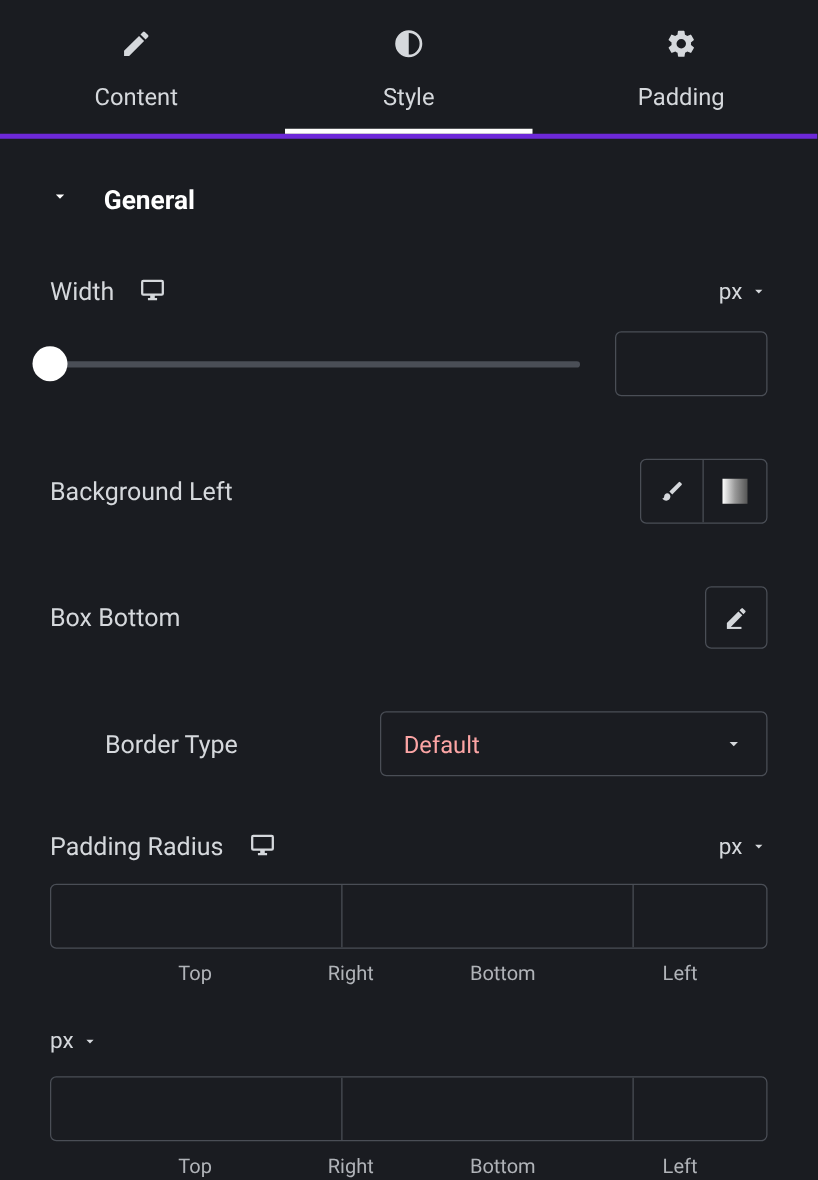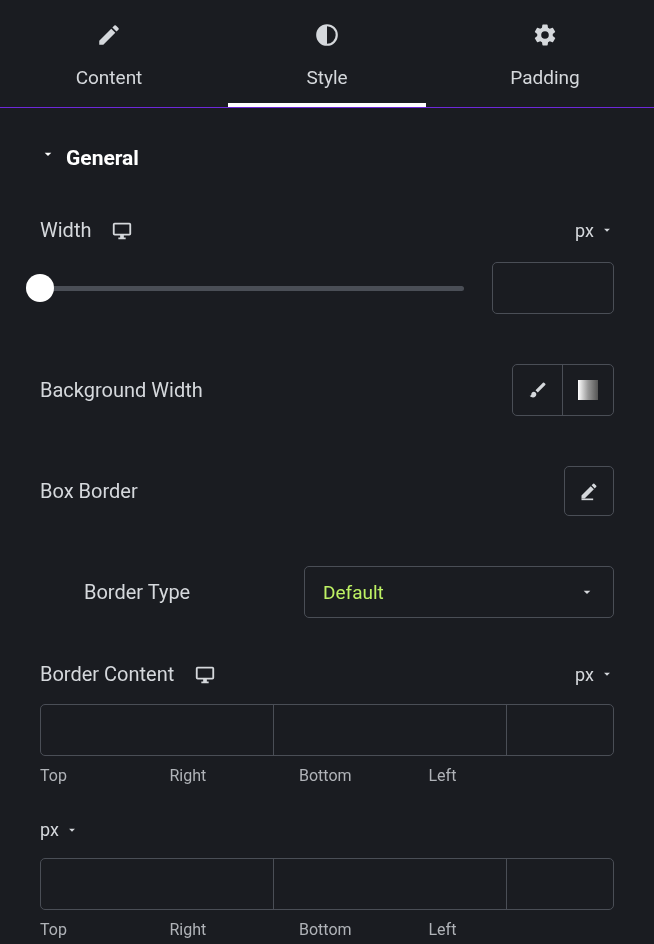--- a/index.html
+++ b/index.html
@@ -6,21 +6,21 @@
     body {
       background: #1a1c21;
       color: #d5d8dc;
       font-family: -apple-system, BlinkMacSystemFont, "Segoe UI", Roboto, sans-serif;
       width: 654px;
       height: 944px;
       overflow: hidden;
     }
     .tabs {
       display: flex;
-      border-bottom: 1px solid #6d28d9;
+      border-bottom: 4px solid #6d28d9;
     }
     .tab {
       flex: 1;
       display: flex;
       flex-direction: column;
       align-items: center;
       justify-content: center;
       padding: 22px 0 18px;
       gap: 14px;
       cursor: pointer;
@@ -37,33 +37,33 @@
     }
     .tab-label {
       font-size: 19px;
       color: #d5d8dc;
     }
     .tab-icon svg { width: 26px; height: 26px; fill: #d5d8dc; }
     .panel { padding: 38px 40px 0; }
     .section-header {
       display: flex;
       align-items: flex-start;
-      gap: 10px;
+      gap: 27px;
       margin-bottom: 48px;
       cursor: pointer;
     }
     .section-header .caret svg { width: 16px; height: 16px; fill: #fff; }
     .section-title { font-size: 21px; font-weight: 700; color: #fff; }
     .control-row {
       display: flex;
       align-items: center;
       justify-content: space-between;
       margin-bottom: 20px;
     }
-    .control-label-group { display: flex; align-items: flex-end; gap: 20px; }
+    .control-label-group { display: flex; align-items: flex-start; gap: 20px; }
     .control-label { font-size: 20px; color: #d5d8dc; }
     .device-icon svg { width: 22px; height: 22px; fill: #d5d8dc; display: block; }
     .unit-select {
       display: flex;
       align-items: center;
       gap: 6px;
       font-size: 18px;
       color: #d5d8dc;
       cursor: pointer;
       text-align: center;
@@ -142,21 +142,21 @@
       max-width: 310px;
       height: 52px;
       border: 1px solid #4a4e56;
       border-radius: 5px;
       display: flex;
       align-items: center;
       justify-content: space-between;
       padding: 0 18px;
       cursor: pointer;
     }
-    .select-value { font-size: 19px; color: #bef264; text-align: right; }
+    .select-value { font-size: 19px; color: #fca5a5; text-align: right; }
     .select-wrap svg { width: 16px; height: 16px; fill: #d5d8dc; }
     .border-type-row { margin-bottom: 44px; margin-left: 44px; }
     .dim-section { margin-bottom: 34px; }
     .dim-inputs {
       display: flex;
       border: 1px solid #4a4e56;
       border-radius: 5px;
       overflow: hidden;
       margin-top: 18px;
     }
@@ -169,21 +169,21 @@
       color: #d5d8dc;
       font-size: 18px;
       text-align: center;
     }
     .dim-labels {
       display: flex;
       margin-top: 10px;
     }
     .dim-labels span {
       flex: 1;
-      text-align: left;
+      text-align: right;
       font-size: 16px;
       color: #b0b3b8;
     }
     .dim-labels .spacer { flex: 0 0 56px; }
   </style>
 </head>
 <body>
 
 <div class="tabs">
   <div class="tab">
@@ -240,35 +240,35 @@
     </div>
   </div>
   <div class="slider-row">
     <div class="slider-track">
       <div class="slider-thumb"></div>
     </div>
     <input class="number-input" type="text" value="" style="">
   </div>
 
   <div class="control-row bgtype-row">
-    <span class="control-label">Background Width</span>
+    <span class="control-label">Background Left</span>
     <div class="toggle-group">
       <div class="toggle-btn">
         <svg viewBox="0 0 24 24">
             <path d="M7 14c-1.66 0-3 1.34-3 3 0 1.31-1.16 2-2 2 .92 1.22 2.49 2 4 2 2.21 0 4-1.79 4-4 0-1.66-1.34-3-3-3zm13.71-9.37l-1.34-1.34a1 1 0 0 0-1.41 0L9 12.25 11.75 15l8.96-8.96a1 1 0 0 0 0-1.41z"></path>
           </svg>
       </div>
       <div class="toggle-btn">
         <div class="gradient-swatch"></div>
       </div>
     </div>
   </div>
 
   <div class="control-row shadow-row">
-    <span class="control-label">Box Border</span>
+    <span class="control-label">Box Bottom</span>
     <div class="icon-btn">
       <svg viewBox="0 0 24 24">
           <path d="M3 17.25V21h3.75L17.81 9.94l-3.75-3.75L3 17.25zM20.71 7.04a1 1 0 0 0 0-1.41l-2.34-2.34a1 1 0 0 0-1.41 0l-1.83 1.83 3.75 3.75 1.83-1.83z"></path>
           <rect x="3" y="21" width="14" height="2"></rect>
         </svg>
     </div>
   </div>
 
   <div class="control-row border-type-row">
     <span class="control-label">Border Type</span>
@@ -276,21 +276,21 @@
       <span class="select-value">Default</span>
       <svg viewBox="0 0 24 24">
           <path d="M7 10l5 5 5-5z"></path>
         </svg>
     </div>
   </div>
 
   <div class="dim-section">
     <div class="control-row" style="margin-bottom:0">
       <div class="control-label-group">
-        <span class="control-label">Border Content</span>
+        <span class="control-label">Padding Radius</span>
         <span class="device-icon">
           <svg viewBox="0 0 24 24">
               <path d="M20 3H4a2 2 0 0 0-2 2v10a2 2 0 0 0 2 2h6v2H8v2h8v-2h-2v-2h6a2 2 0 0 0 2-2V5a2 2 0 0 0-2-2zm0 12H4V5h16v10z"></path>
             </svg>
         </span>
       </div>
       <div class="unit-select">
         <span>px</span>
         <svg viewBox="0 0 24 24">
             <path d="M7 10l5 5 5-5z"></path>

